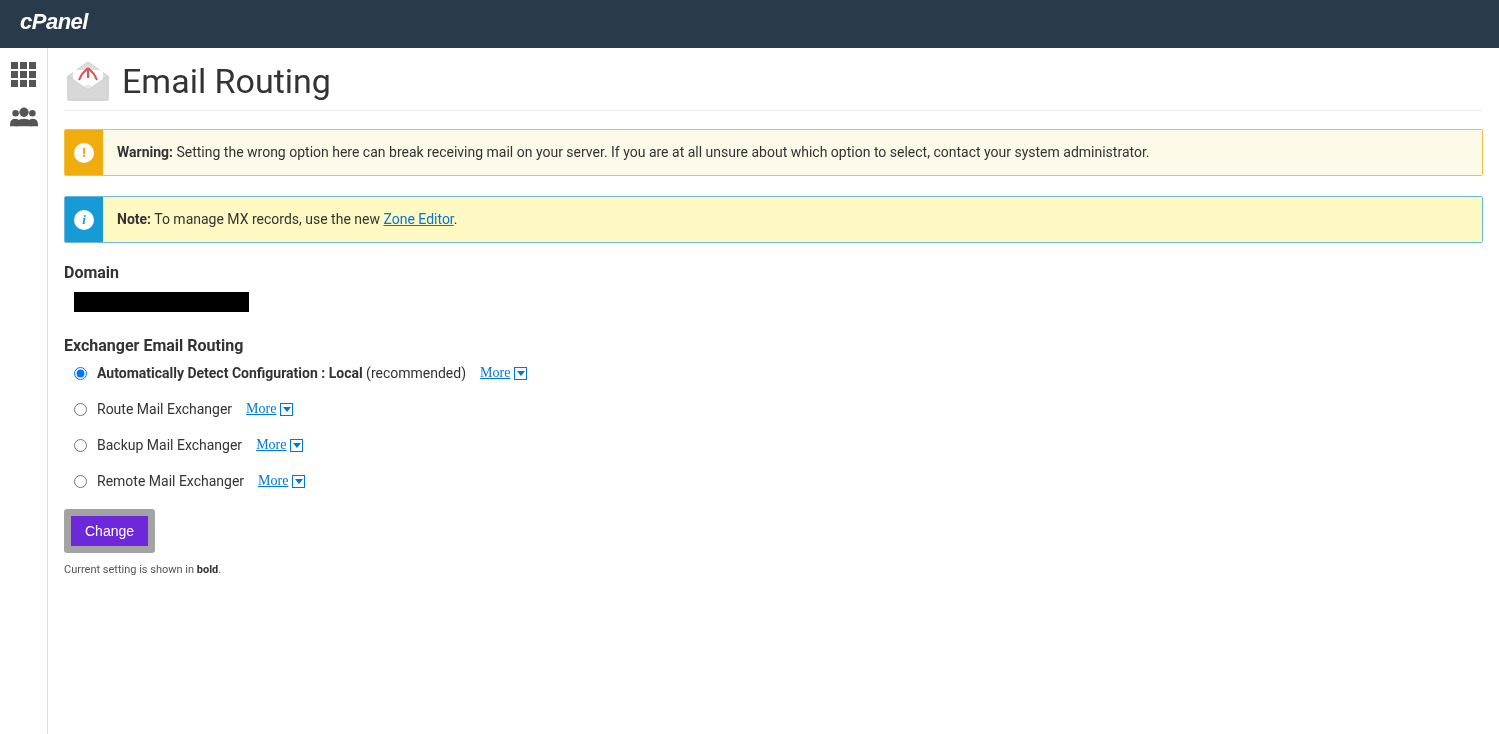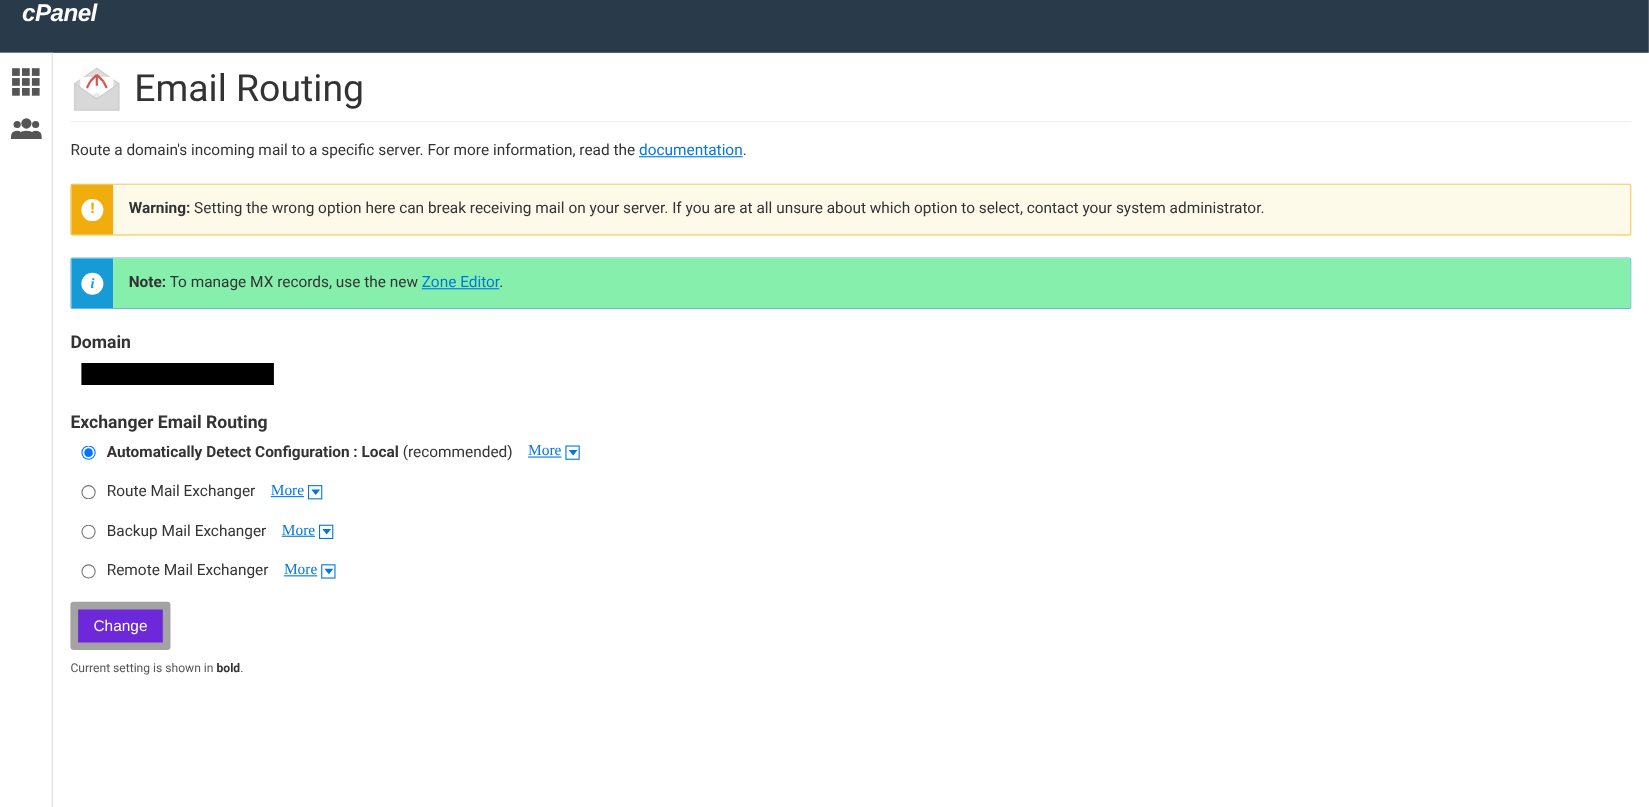--- a/index.html
+++ b/index.html
@@ -6,21 +6,21 @@
     body {
       font-family: -apple-system, BlinkMacSystemFont, "Segoe UI", Roboto, "Helvetica Neue", Arial, sans-serif;
       font-size: 14px;
       color: #333;
       background: #fff;
     }
     .header {
       background: #293a4a;
       height: 48px;
       display: flex;
-      align-items: flex-start;
+      align-items: center;
       padding: 0 20px;
     }
     .logo {
       color: #fff;
       font-size: 22px;
       font-weight: bold;
       font-style: italic;
       letter-spacing: -0.5px;
     }
     .container {
@@ -103,21 +103,21 @@
     .alert-body {
       padding: 12px 14px;
       flex: 1;
       line-height: 1.5;
     }
     .alert-warning { border-color: #f0c040; }
     .alert-warning .alert-icon-col { background: #f0ad0d; }
     .alert-warning .alert-body { background: #fdfae9; }
     .alert-info { border-color: #6ab8e0; }
     .alert-info .alert-icon-col { background: #179bd7; }
-    .alert-info .alert-body { background: #86efac; }
+    .alert-info .alert-body { background: #fef9c3; }
     .alert-body strong { font-weight: 700; }
     .alert-body a { color: #0077dd; text-decoration: underline; }
     .section-heading {
       font-size: 16px;
       font-weight: 700;
       color: #333;
       margin-bottom: 10px;
       margin-top: 4px;
     }
     .domain-box {
@@ -245,23 +245,20 @@
           <polygon points="4,40 4,16 24,2 44,16 44,40" fill="#ddd" stroke="#ccc"></polygon>
           <rect x="9" y="10" width="30" height="26" fill="#fff"></rect>
           <polygon points="4,40 24,24 44,40" fill="#e8e8e8"></polygon>
           <polygon points="4,16 24,30 44,16 44,40 4,40" fill="#d8d8d8" stroke="#ccc"></polygon>
           <path d="M 24 8 L 24 18 M 24 8 L 18 14 M 24 8 L 30 14 M 18 14 L 15 20 M 30 14 L 33 20" stroke="#d9534f" stroke-width="2" fill="none"></path>
         </svg>
       </div>
       <h1 class="page-title">Email Routing</h1>
     </div>
 
-    <p class="description">
-      <span>Route a domain's incoming mail to a specific server. For more information, read the </span><a href="#">documentation</a><span>.</span>
-    </p>
 
     <div class="alert alert-warning">
       <div class="alert-icon-col">
         <div class="alert-circle">!</div>
       </div>
       <div class="alert-body">
         <strong>Warning:</strong><span> Setting the wrong option here can break receiving mail on your server. If you are at all unsure about which option to select, contact your system administrator.</span>
       </div>
     </div>
 

